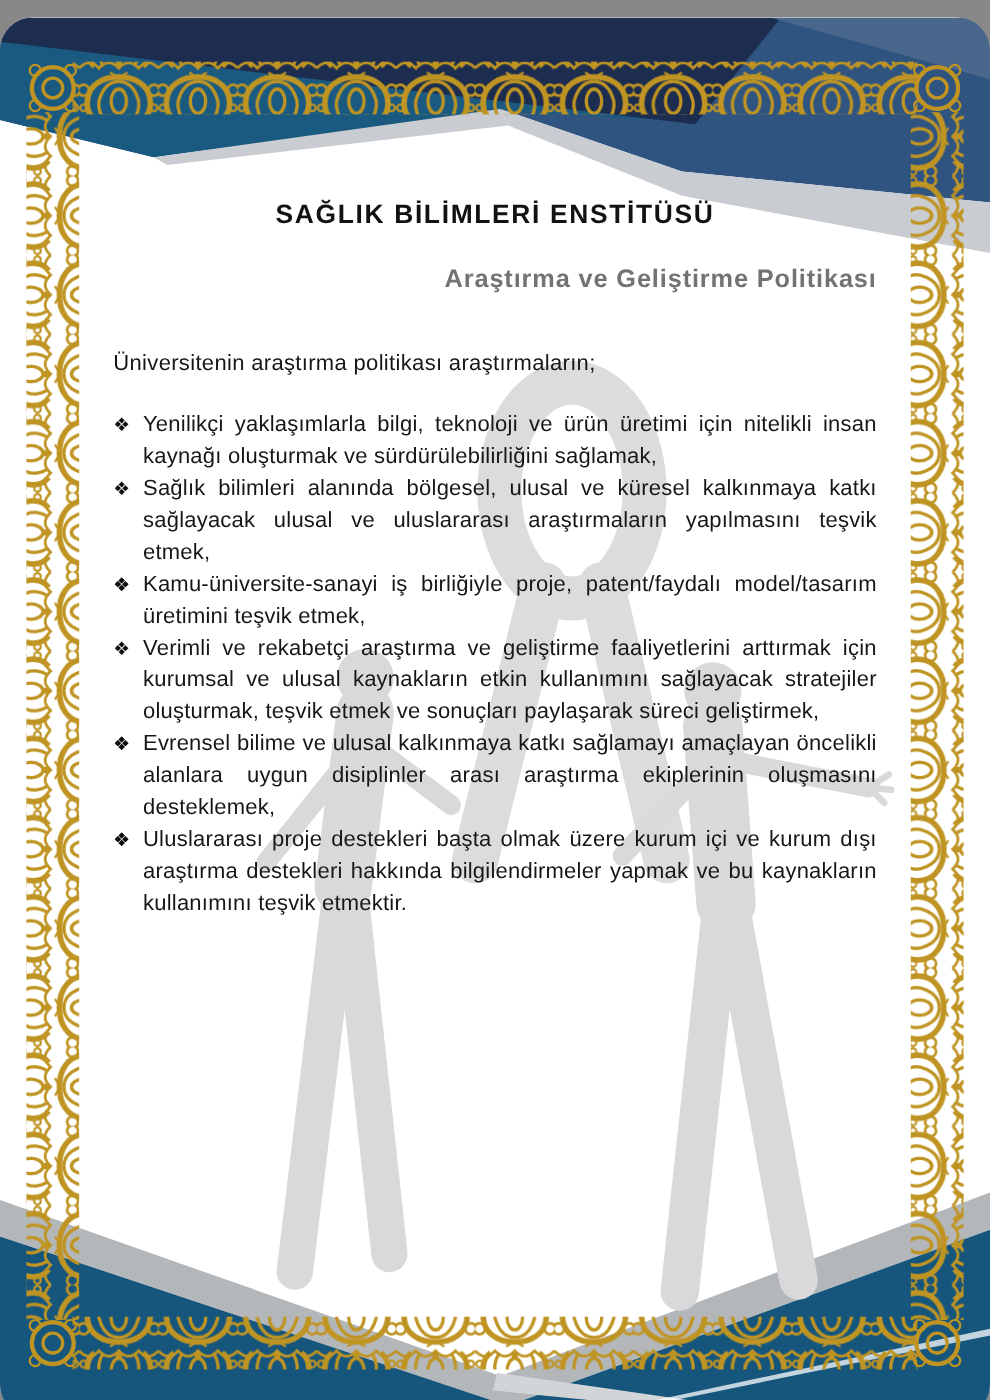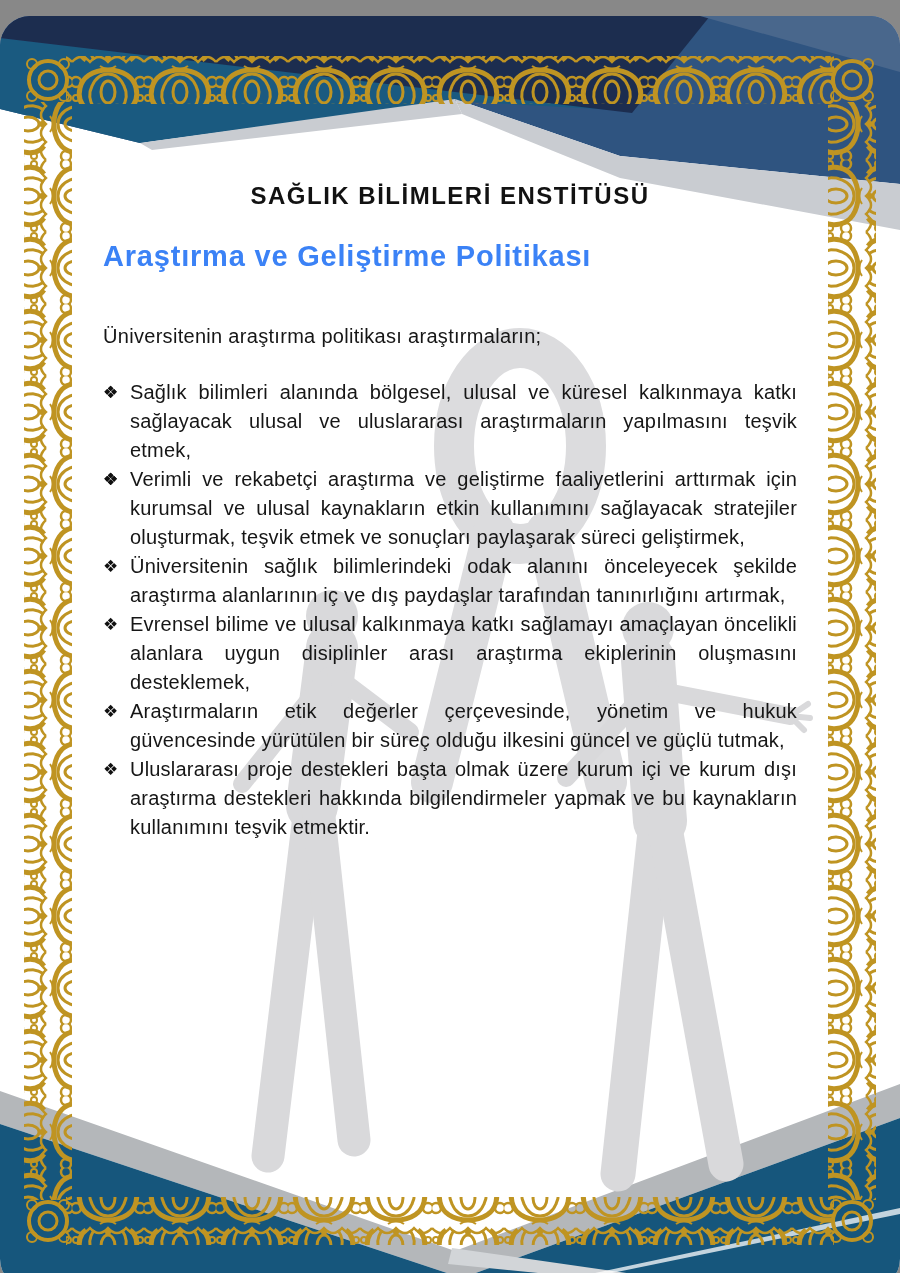--- a/index.html
+++ b/index.html
@@ -21,21 +21,21 @@
   .bot-gray{background:#b4b7ba;clip-path:polygon(0px 1075px,455px 1235px,900px 1068px,900px 1102px,462px 1262px,0px 1108px);}
   .bot-blue{background:#16567c;clip-path:polygon(0px 1108px,462px 1262px,900px 1102px,900px 1273px,0px 1273px);}
   .bot-beam{background:#d2d5d8;clip-path:polygon(452px 1232px,738px 1273px,698px 1273px,448px 1248px);}
   .bot-line{background:rgba(255,255,255,.75);clip-path:polygon(520px 1273px,900px 1192px,900px 1198px,534px 1273px);}
   .bot-edge{position:absolute;left:0;top:1263px;width:900px;height:10px;background:#406d91;border-top:2px solid #c2cdd4;}
   
   .wm,.frame{position:absolute;left:0;top:0;}
   
   .content{position:absolute;left:103px;top:166px;width:694px;color:#161616;}
   .content h1{margin:0;font-size:24px;font-weight:bold;text-align:center;letter-spacing:1.5px;color:#121212;}
-  .content h2{margin:30px 0 0 0;font-size:29px;font-weight:bold;text-align:left;letter-spacing:.8px;color:#3b82f6;}
+  .content h2{margin:30px 0 0 0;font-size:23px;font-weight:bold;text-align:right;letter-spacing:.8px;color:#737373;}
   .intro{margin:52px 0 0 0;font-size:20px;letter-spacing:.3px;}
   ul.policy{list-style:none;margin:30px 0 0 0;padding:0;}
   ul.policy li{
     position:relative;padding-left:27px;margin:0;
     font-size:20px;line-height:29px;letter-spacing:.2px;
     text-align:justify;
   }
   ul.policy .marker{position:absolute;left:0;top:0;font-size:17px;color:#101010;}
 </style>
 </head>
@@ -124,24 +124,24 @@
     <use href="#medallion" x="852" y="64"></use>
     <use href="#medallion" x="48" y="1205"></use>
     <use href="#medallion" x="852" y="1205"></use>
   </svg>
 
   <div class="content">
     <h1>SAĞLIK BİLİMLERİ ENSTİTÜSÜ</h1>
     <h2>Araştırma ve Geliştirme Politikası</h2>
     <p class="intro">Üniversitenin araştırma politikası araştırmaların;</p>
     <ul class="policy">
-      <li><span class="marker">❖</span></li>
+      <li><span class="marker">❖</span><span>Yenilikçi yaklaşımlarla bilgi, teknoloji ve ürün üretimi için nitelikli insan kaynağı oluşturmak ve sürdürülebilirliğini sağlamak,</span></li>
       <li><span class="marker">❖</span><span>Sağlık bilimleri alanında bölgesel, ulusal ve küresel kalkınmaya katkı sağlayacak ulusal ve uluslararası araştırmaların yapılmasını teşvik etmek,</span></li>
       <li><span class="marker">❖</span></li>
+      <li><span class="marker">❖</span><span>Kamu-üniversite-sanayi iş birliğiyle proje, patent/faydalı model/tasarım üretimini teşvik etmek,</span></li>
+      <li><span class="marker">❖</span><span>Verimli ve rekabetçi araştırma ve geliştirme faaliyetlerini arttırmak için kurumsal ve ulusal kaynakların etkin kullanımını sağlayacak stratejiler oluşturmak, teşvik etmek ve sonuçları paylaşarak süreci geliştirmek,</span></li>
       <li><span class="marker">❖</span></li>
-      <li><span class="marker">❖</span><span>Verimli ve rekabetçi araştırma ve geliştirme faaliyetlerini arttırmak için kurumsal ve ulusal kaynakların etkin kullanımını sağlayacak stratejiler oluşturmak, teşvik etmek ve sonuçları paylaşarak süreci geliştirmek,</span></li>
-      <li><span class="marker">❖</span><span>Üniversitenin sağlık bilimlerindeki odak alanını önceleyecek şekilde araştırma alanlarının iç ve dış paydaşlar tarafından tanınırlığını artırmak,</span></li>
       <li><span class="marker">❖</span><span>Evrensel bilime ve ulusal kalkınmaya katkı sağlamayı amaçlayan öncelikli alanlara uygun disiplinler arası araştırma ekiplerinin oluşmasını desteklemek,</span></li>
-      <li><span class="marker">❖</span><span>Araştırmaların etik değerler çerçevesinde, yönetim ve hukuk güvencesinde yürütülen bir süreç olduğu ilkesini güncel ve güçlü tutmak,</span></li>
+      <li><span class="marker">❖</span></li>
       <li><span class="marker">❖</span><span>Uluslararası proje destekleri başta olmak üzere kurum içi ve kurum dışı araştırma destekleri hakkında bilgilendirmeler yapmak ve bu kaynakların kullanımını teşvik etmektir.</span></li>
     </ul>
   </div>
 </div>
 
 </body></html>

